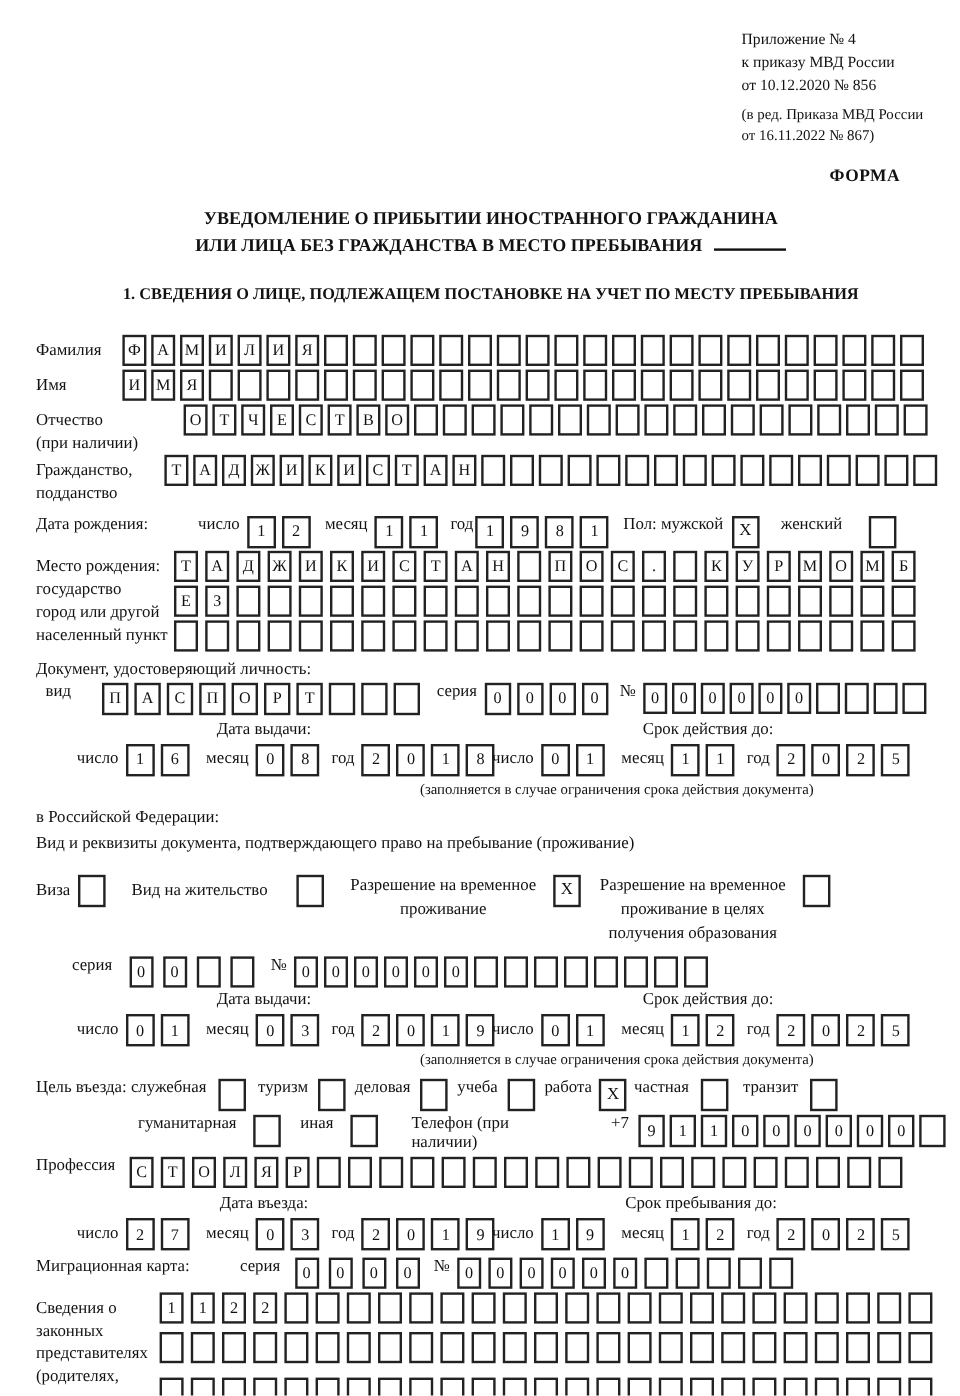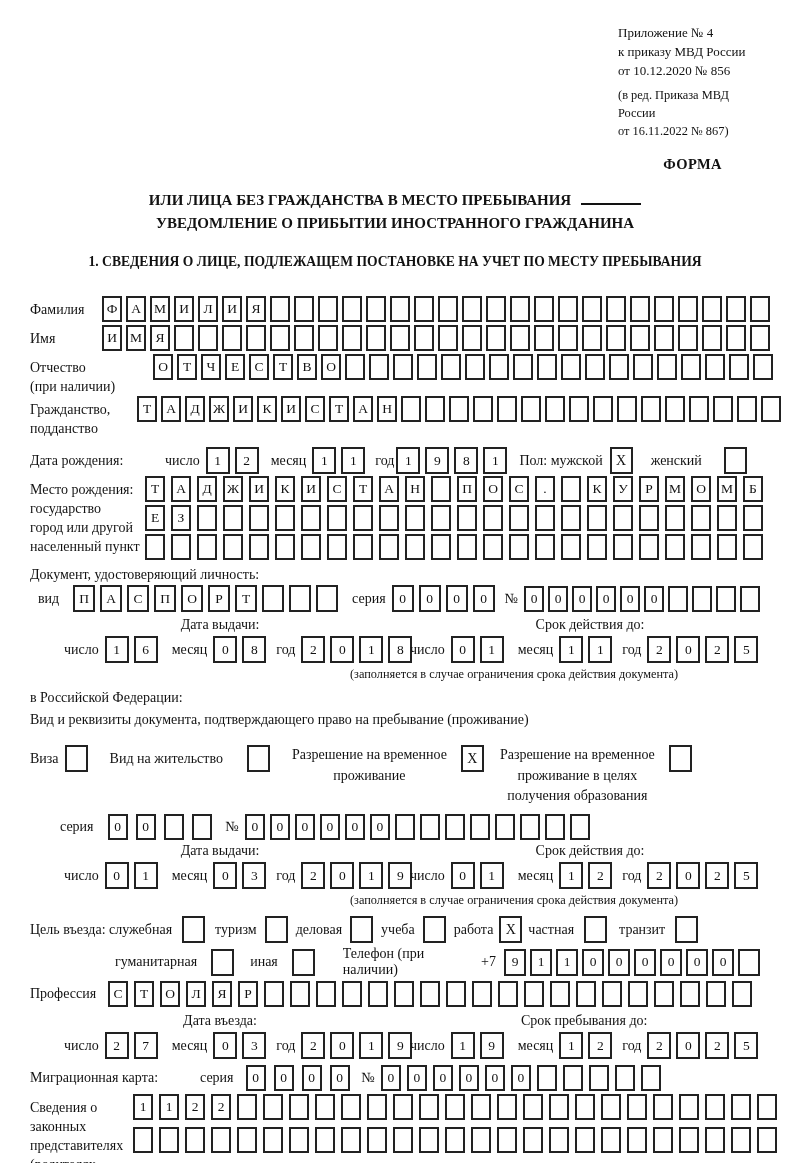--- a/index.html
+++ b/index.html
@@ -1,31 +1,31 @@
 <!DOCTYPE html>
 <html><head>
 <meta charset="utf-8">
 <style>
   *{box-sizing:border-box;margin:0;padding:0}
   html,body{background:#fff}
   body{width:800px;height:1163px;overflow:hidden;color:#121212;
        font-family:"Liberation Serif","DejaVu Serif",serif;font-size:14px;}
-  .page{width:800px;height:1163px;padding:24px 40px 8px 30px;overflow:hidden}
+  .page{width:800px;height:1163px;padding:24px 12px 8px 30px;overflow:hidden}
 
   .meta{margin-left:588px;font-size:13px;line-height:1.45}
   .meta .ed{font-size:12.4px;margin-top:6px;line-height:1.45}
   .forma{text-align:right;font-weight:bold;font-size:14.5px;margin:16px 38px 0 0;letter-spacing:.4px}
 
   .title{text-align:center;font-weight:bold;font-size:15px;line-height:1.5;margin-top:16px}
   .title-blank{display:inline-block;width:60px;border-bottom:2px solid #121212;margin-left:10px}
 
   .sec{font-weight:bold;font-size:13.6px;text-align:center;margin-top:20px;white-space:nowrap}
 
   .row{display:flex;align-items:flex-start}
-  .mid{align-items:center}
+  .mid{}
   .flabel{flex:none;line-height:19px;padding-top:4px}
   .llines div{line-height:19px}
 
   .cells{display:inline-flex;gap:4px;flex:none}
   .cell{flex:none;width:20px;height:26px;border:2px solid #222;
         display:inline-flex;align-items:center;justify-content:center;font-size:13.5px}
   .cells.wide{gap:6px}
   .cells.g8{gap:8px}
   .cells.g5{gap:5px}
   .cells.date{gap:5px}
@@ -55,24 +55,24 @@
     <div>от 10.12.2020 № 856</div>
     <div class="ed">
       <div>(в ред. Приказа МВД России</div>
       <div>от 16.11.2022 № 867)</div>
     </div>
   </div>
 
   <div class="forma">ФОРМА</div>
 
   <div class="title">
+    <div>УВЕДОМЛЕНИЕ О ПРИБЫТИИ ИНОСТРАННОГО ГРАЖДАНИНА</div>
     <div>
       <span>ИЛИ ЛИЦА БЕЗ ГРАЖДАНСТВА В МЕСТО ПРЕБЫВАНИЯ</span><span class="title-blank"></span>
     </div>
-    <div>УВЕДОМЛЕНИЕ О ПРИБЫТИИ ИНОСТРАННОГО ГРАЖДАНИНА</div>
   </div>
 
   <div class="sec">1. СВЕДЕНИЯ О ЛИЦЕ, ПОДЛЕЖАЩЕМ ПОСТАНОВКЕ НА УЧЕТ ПО МЕСТУ ПРЕБЫВАНИЯ</div>
 
   <div class="row" style="margin-top:26px">
     <span class="flabel" style="width:72px">Фамилия</span>
     <span class="cells">
         <span class="cell">Ф</span>
         <span class="cell">А</span>
         <span class="cell">М</span>

